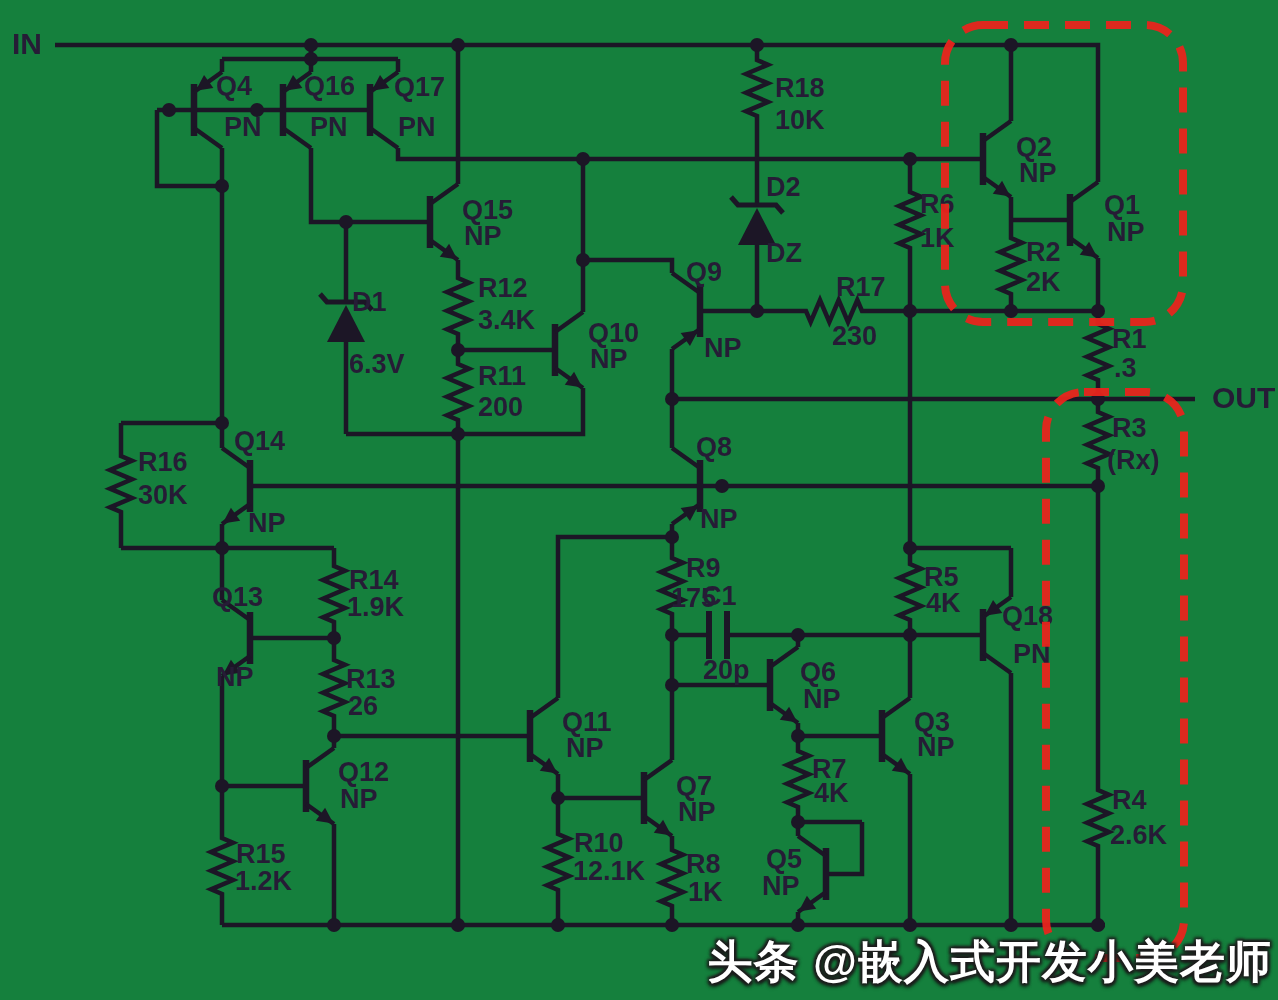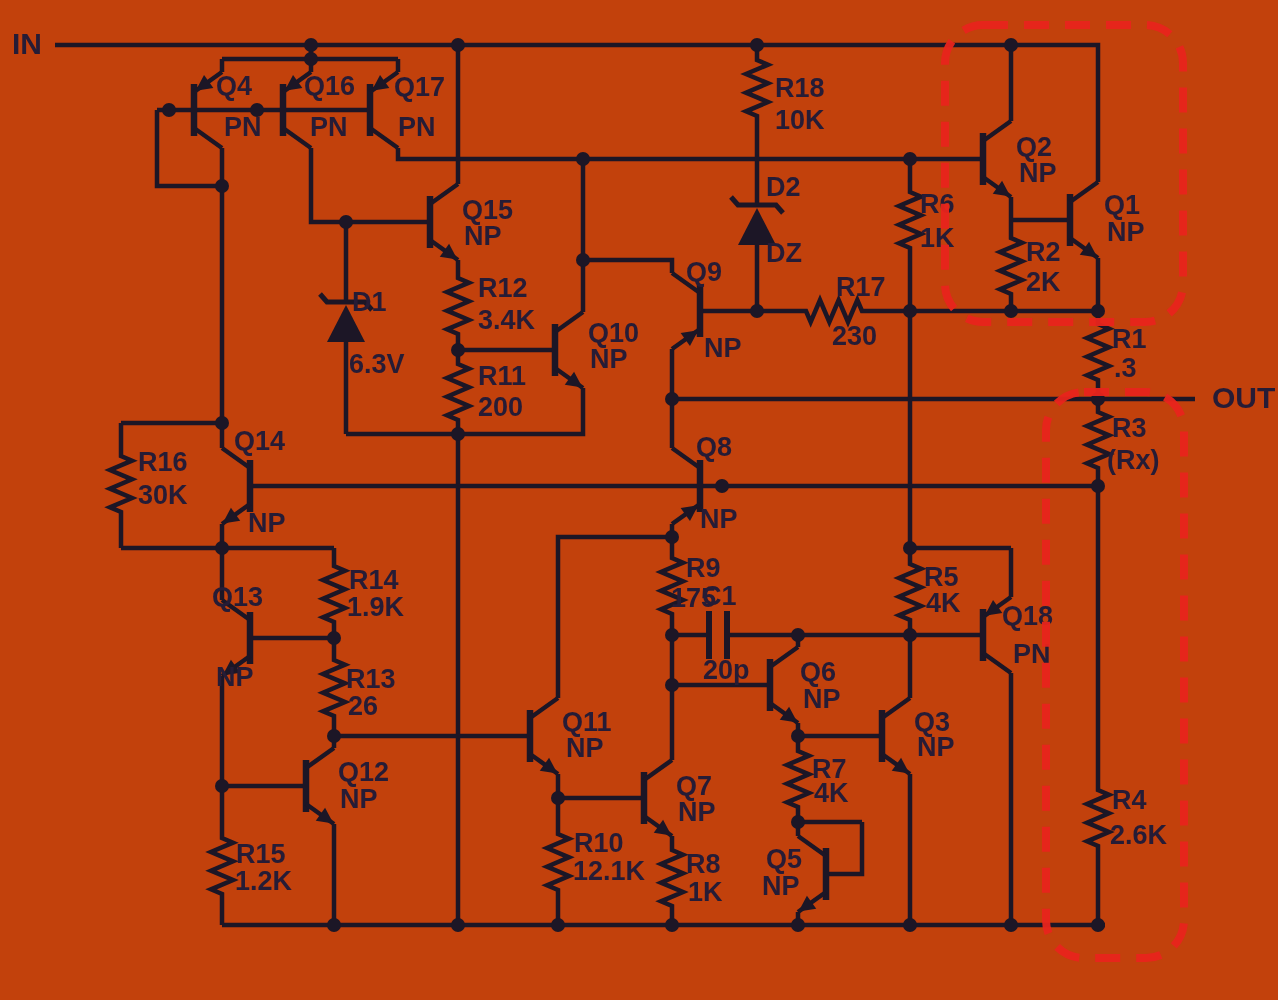--- a/index.html
+++ b/index.html
@@ -1,18 +1,18 @@
 <!DOCTYPE html>
 <html><head>
 <meta charset="utf-8">
 <style>
   html,body{margin:0;padding:0;}
   body{width:1278px;height:1000px;overflow:hidden;background:#f7f6fa;
        font-family:"Liberation Sans","DejaVu Sans",sans-serif;}
-  #stage{position:relative;width:1278px;height:1000px;background:#c2410c;}
+  #stage{position:relative;width:1278px;height:1000px;background:#15803d;}
   #schem{position:absolute;left:0;top:0;}
   .watermark{position:absolute;right:6px;bottom:8px;
     font-size:45px;font-weight:bold;letter-spacing:1px;color:#ffffff;
     text-shadow:2px 2px 3px #1d1d1d,-2px -2px 3px #1d1d1d,2px -2px 3px #1d1d1d,
                 -2px 2px 3px #1d1d1d,0 3px 4px #111;
     white-space:nowrap;user-select:none;}
 </style>
 </head>
 <body>
 
@@ -298,13 +298,14 @@
       <text x="703" y="679" font-size="27" fill="#261c36" font-weight="bold" font-family="&quot;Liberation Sans&quot;,&quot;DejaVu Sans&quot;,sans-serif">20p</text>
       <text x="686" y="873" font-size="27" fill="#261c36" font-weight="bold" font-family="&quot;Liberation Sans&quot;,&quot;DejaVu Sans&quot;,sans-serif">R8</text>
       <text x="688" y="901" font-size="27" fill="#261c36" font-weight="bold" font-family="&quot;Liberation Sans&quot;,&quot;DejaVu Sans&quot;,sans-serif">1K</text>
       <text x="812" y="778" font-size="27" fill="#261c36" font-weight="bold" font-family="&quot;Liberation Sans&quot;,&quot;DejaVu Sans&quot;,sans-serif">R7</text>
       <text x="814" y="802" font-size="27" fill="#261c36" font-weight="bold" font-family="&quot;Liberation Sans&quot;,&quot;DejaVu Sans&quot;,sans-serif">4K</text>
       <text x="924" y="586" font-size="27" fill="#261c36" font-weight="bold" font-family="&quot;Liberation Sans&quot;,&quot;DejaVu Sans&quot;,sans-serif">R5</text>
       <text x="926" y="612" font-size="27" fill="#261c36" font-weight="bold" font-family="&quot;Liberation Sans&quot;,&quot;DejaVu Sans&quot;,sans-serif">4K</text>
       <rect x="945" y="25" width="238" height="297" rx="38" fill="none" stroke="#e8241c" stroke-width="8" stroke-dasharray="25 16" opacity="0.95"></rect>
       <rect x="1046" y="392" width="138" height="566" rx="38" fill="none" stroke="#e8241c" stroke-width="8" stroke-dasharray="25 16" opacity="0.95"></rect>
     </svg>
+  <div class="watermark">头条 @嵌入式开发小美老师</div>
 </div>
 
 </body></html>

